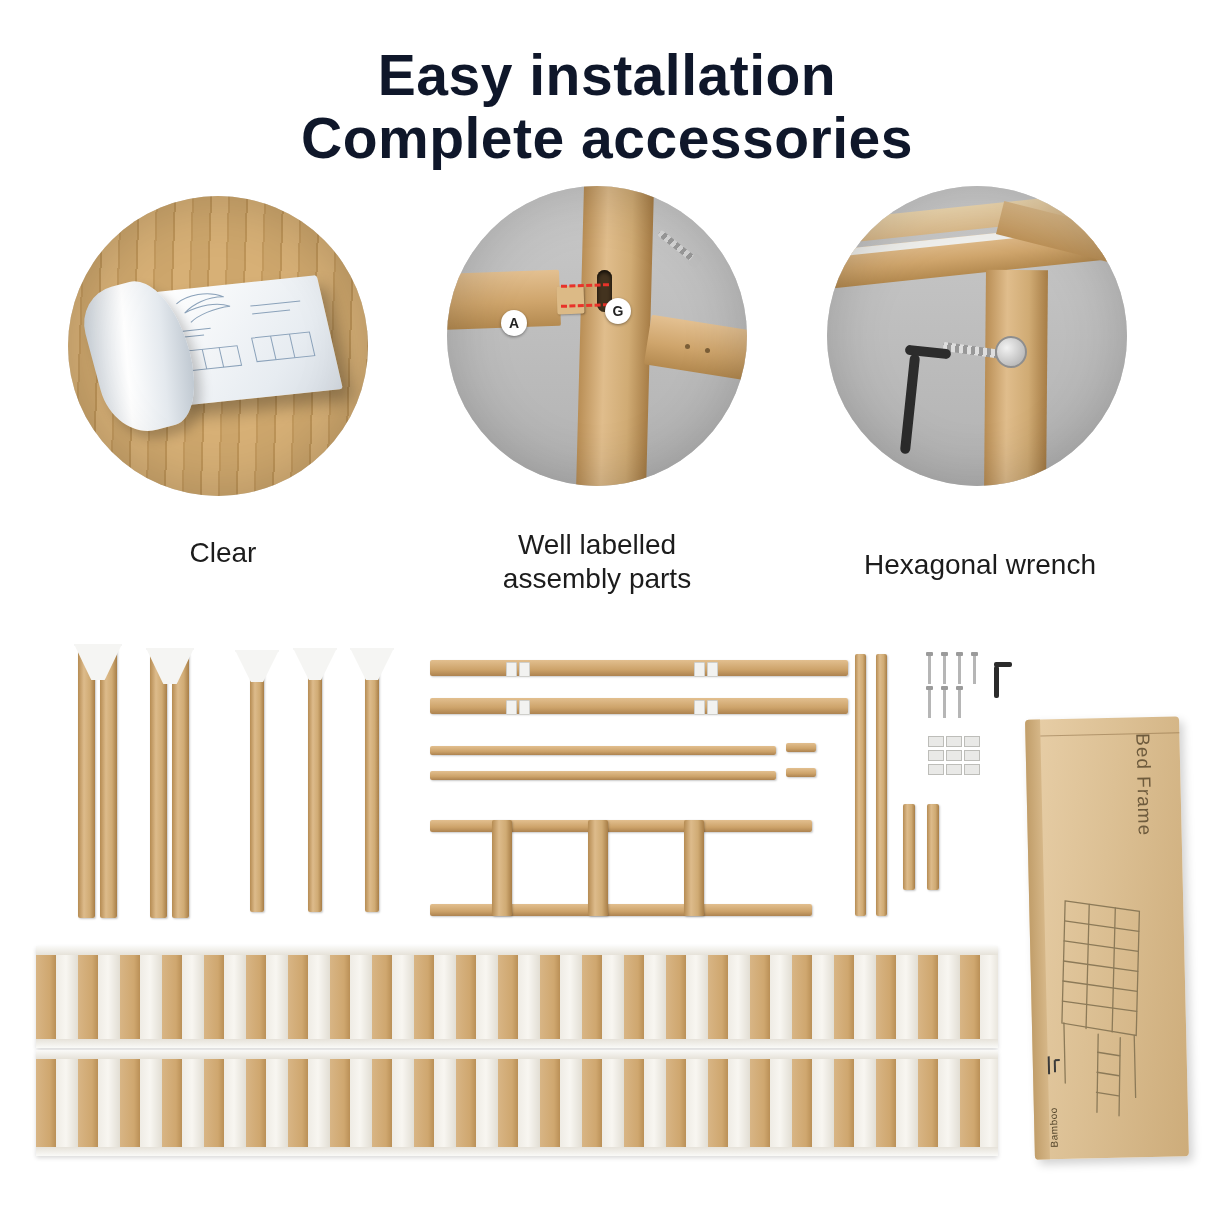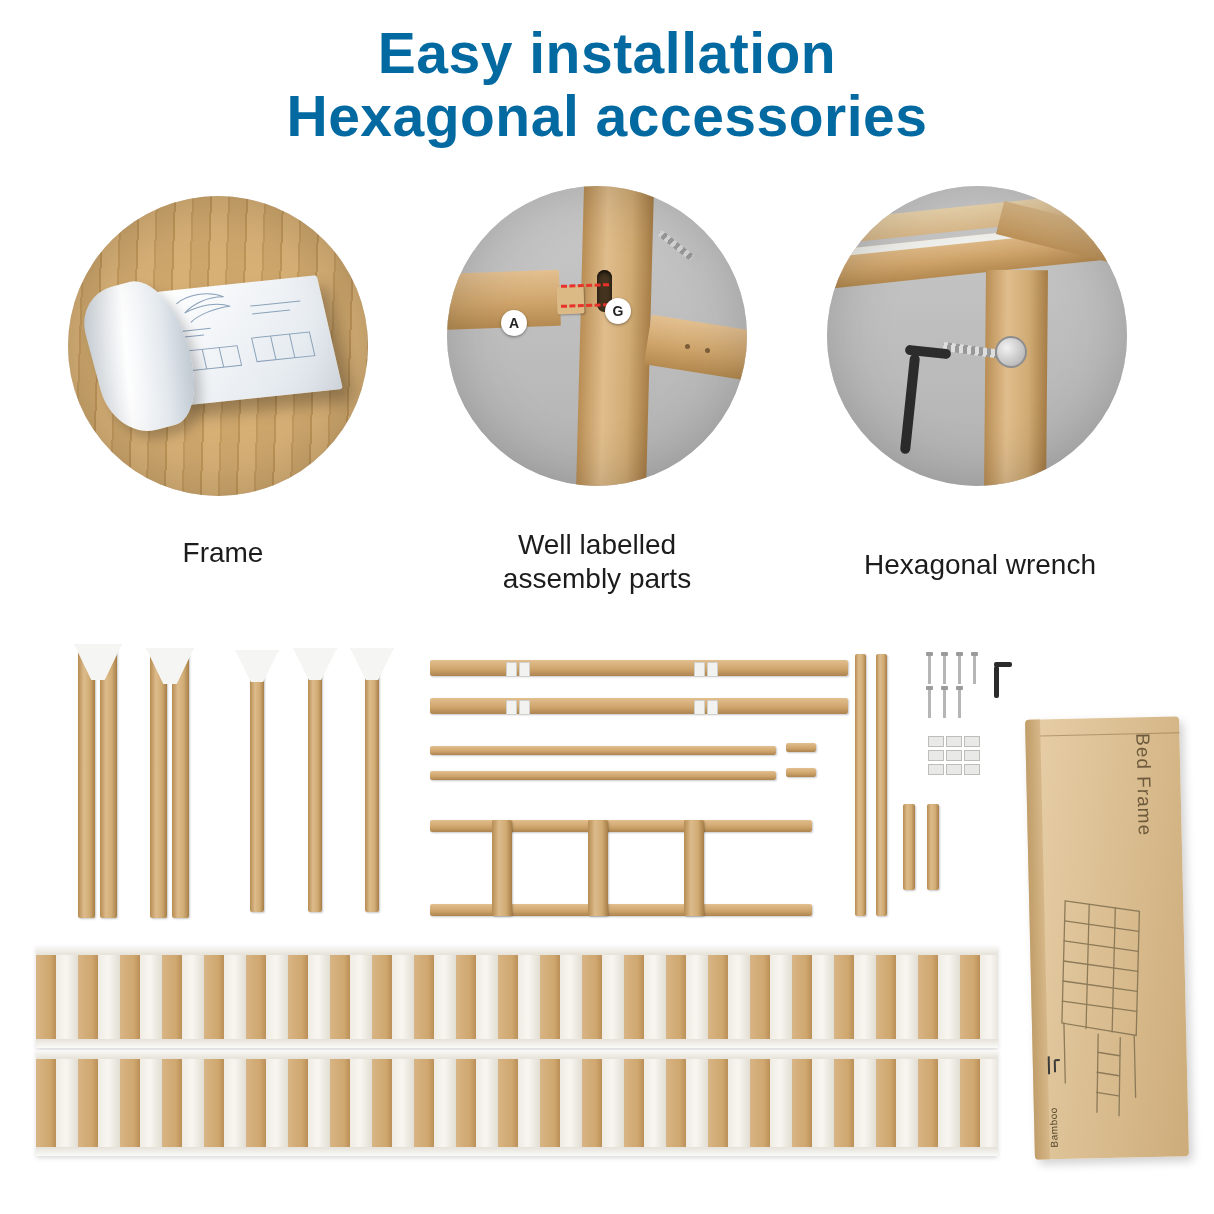--- a/index.html
+++ b/index.html
@@ -1,19 +1,19 @@
 <!DOCTYPE html>
 <html><head>
 <meta charset="utf-8">
 <style>
   html,body{margin:0;padding:0;width:1214px;height:1214px;background:#fff;overflow:hidden;}
   .canvas{position:relative;width:1214px;height:1214px;background:#fff;font-family:"Liberation Sans",sans-serif;color:#151515;}
 
   
-  .title{position:absolute;top:22px;left:0;width:100%;text-align:center;font-weight:700;color:#0369a1;
+  .title{position:absolute;top:44px;left:0;width:100%;text-align:center;font-weight:700;color:#0f172a;
          font-size:57px;line-height:1.10;letter-spacing:.5px;}
 
   
   .circle{position:absolute;width:300px;height:300px;border-radius:50%;overflow:hidden;background:#c0c0c0;}
   #circle1{left:68px;top:196px;}
   #circle2{left:447px;top:186px;}
   #circle3{left:827px;top:186px;}
   .graybg{position:absolute;inset:0;background:linear-gradient(180deg,#c9c9c9,#b2b2b2);}
   .shade{position:absolute;inset:0;border-radius:50%;box-shadow:inset 0 0 60px rgba(0,0,0,.18);pointer-events:none;}
 
@@ -105,21 +105,21 @@
   .slatrow::after{content:"";position:absolute;left:0;bottom:0;width:100%;height:9px;
       background:linear-gradient(0deg,#fafaf8,#e6e2d9);}
 </style>
 </head>
 <body>
 
 <div class="canvas">
 
   <div class="title">
     <div>Easy installation</div>
-    <div>Hexagonal accessories</div>
+    <div>Complete accessories</div>
   </div>
 
   <div class="circle" id="circle1">
     <div class="bamboo-bg"></div>
     <div class="manual">
       <div class="page">
         <svg width="160" height="114">
           <g stroke="#8ba2ba" stroke-width="1" fill="none">
             <path d="M18,14 C30,6 52,4 66,12 C50,10 34,16 24,24 C40,18 58,16 70,22 C54,22 36,28 28,34"></path>
             <rect x="16" y="62" width="52" height="20"></rect>
@@ -168,21 +168,21 @@
     <div class="c3-side"></div>
     <div class="c3-post wood-v"></div>
     <div class="bolt-shaft"></div>
     <div class="bolt-head"></div>
     <div class="hexkey-long"></div>
     <div class="hexkey-short"></div>
     <div class="shade"></div>
   </div>
 
   <div class="cap" id="cap1">
-    <div>Frame</div>
+    <div>Clear</div>
   </div>
   <div class="cap" id="cap3">
     <div>Hexagonal wrench</div>
   </div>
   <div class="cap" id="cap2">
     <div>Well labelled</div>
     <div>assembly parts</div>
   </div>
 
   <div class="parts">

